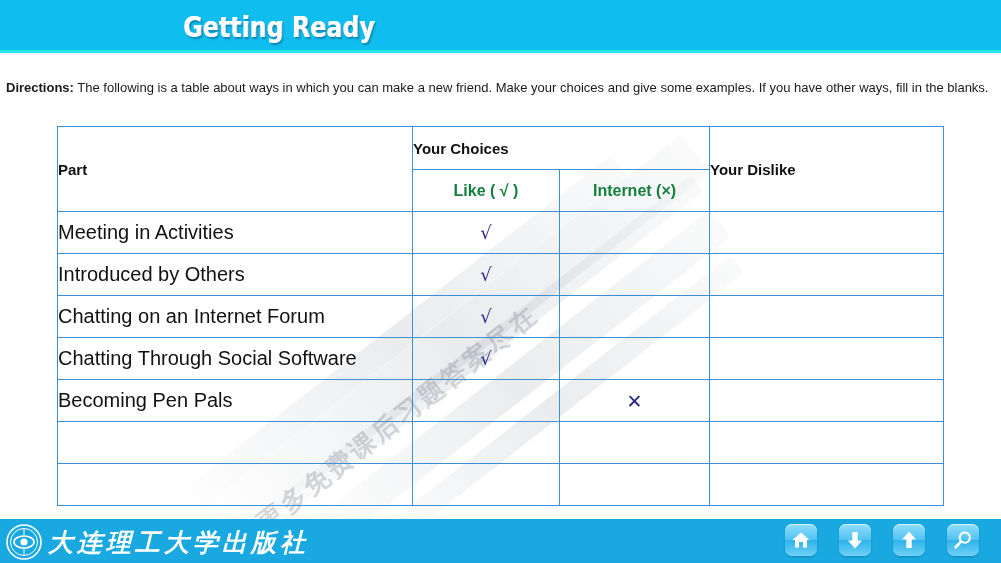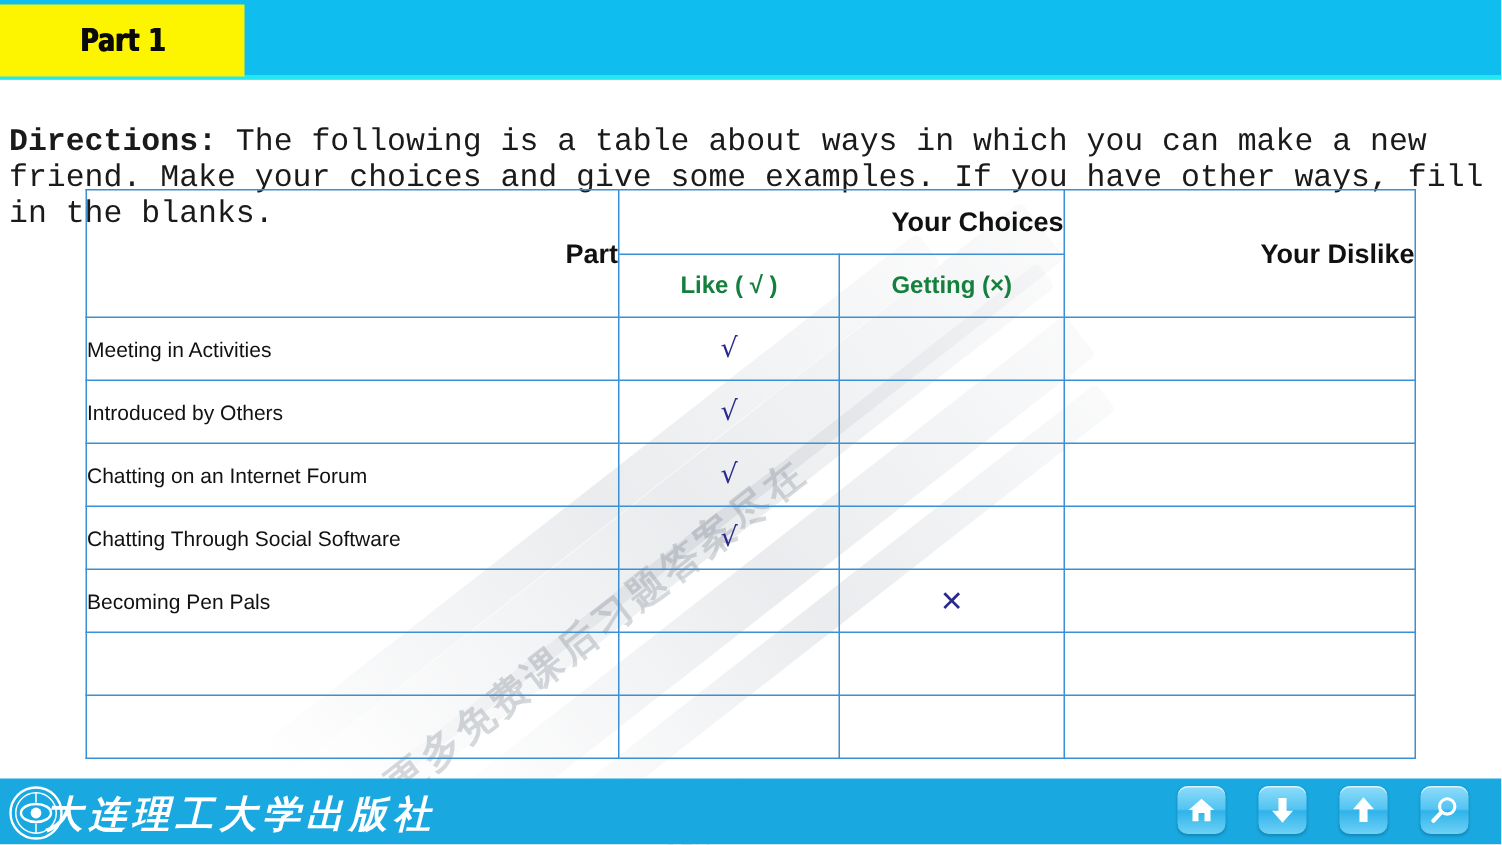--- a/index.html
+++ b/index.html
@@ -99,22 +99,22 @@
     text-shadow: 2px 2px 2px rgba(0,70,110,0.45), 1px 0 0 #ffffff;
     white-space: nowrap;
   }
 
   
   #directions {
     position: absolute;
     left: 6px;
     top: 63px;
     width: 988px;
-    font-family: Liberation Mono, monospace;
-    font-size: 21px;
+    font-family: Liberation Sans, sans-serif;
+    font-size: 13px;
     line-height: 24px;
     color: #1a1a1a;
     z-index: 4;
   }
   #directions-label {
     font-weight: bold;
   }
 
   
   #choices-table {
@@ -132,43 +132,43 @@
     padding: 0;
     background: transparent;
   }
   .col-ways   { width: 355px; }
   .col-like   { width: 147px; }
   .col-dislike{ width: 150px; }
   .col-reasons{ width: 234px; }
 
   .hdr-cell {
     height: 42px;
-    text-align: right;
+    text-align: left;
     vertical-align: middle;
     font-family: "Liberation Sans", sans-serif;
     font-weight: bold;
-    font-size: 18px;
+    font-size: 15px;
     color: #111111;
   }
   .sub-hdr-cell {
     height: 41px;
     text-align: center;
     vertical-align: middle;
     font-family: "Liberation Sans", sans-serif;
     font-weight: bold;
     font-size: 16px;
     color: #15803d;
   }
   .body-row td { height: 41px; }
   .cell-way {
     text-align: left;
     vertical-align: middle;
     padding-left: 9px;
     font-family: "Liberation Sans", sans-serif;
-    font-size: 14px;
+    font-size: 20px;
     color: #111111;
   }
   .cell-mark {
     text-align: center;
     vertical-align: middle;
     font-family: "DejaVu Sans", sans-serif;
     font-size: 17px;
     color: #2a2a8c;
   }
   .cell-mark.tick  { font-size: 18px; }
@@ -184,21 +184,21 @@
     background: #19a8e0;
     z-index: 5;
   }
   #publisher-logo {
     position: absolute;
     left: 6px; top: 5px;
     width: 36px; height: 36px;
   }
   #publisher-name {
     position: absolute;
-    left: 30px;
+    left: 48px;
     top: 7px;
     height: 33px;
     display: flex;
     align-items: center;
     font-family: "DejaVu Sans", sans-serif;
     font-weight: bold;
     font-size: 25px;
     color: #ffffff;
     letter-spacing: 4px;
     font-style: italic;
@@ -231,43 +231,43 @@
   <div class="wm-band" style="left:170px; top:500px; width:560px; height:26px;"></div>
   <div class="wm-band" style="left:200px; top:510px; width:610px; height:48px;"></div>
   <div class="wm-band" style="left:250px; top:520px; width:560px; height:20px;"></div>
   <div class="wm-band" style="left:300px; top:530px; width:520px; height:34px;"></div>
   <div class="wm-band" style="left:360px; top:545px; width:470px; height:22px;"></div>
   <div class="wm-text" style="left:250px; top:512px; font-size:26px;">更多免费课后习题答案尽在</div>
   <div class="wm-text" style="left:430px; top:562px; font-size:24px;">小程序</div>
 </div>
 
 <div id="header-bar">
-  <div id="part-badge">
-    <span id="part-badge-label">Part 1</span>
+  <div id="header-title">
+    <span id="header-title-label">Getting Ready</span>
   </div>
 </div>
 
 <p id="directions"><span id="directions-label">Directions:</span><span id="directions-text"> The following is a table about ways in which you can make a new friend. Make your choices and give some examples. If you have other ways, fill in the blanks.</span></p>
 
 <table id="choices-table">
   <colgroup>
     <col class="col-ways">
       <col class="col-like">
       <col class="col-dislike">
       <col class="col-reasons">
   </colgroup>
   <thead>
     <tr>
       <th class="hdr-cell" rowspan="2">Part</th>
       <th class="hdr-cell" colspan="2">Your Choices</th>
       <th class="hdr-cell" rowspan="2">Your Dislike</th>
     </tr>
     <tr>
       <th class="sub-hdr-cell">Like ( √ )</th>
-      <th class="sub-hdr-cell">Getting (×)</th>
+      <th class="sub-hdr-cell">Internet (×)</th>
     </tr>
   </thead>
   <tbody>
     <tr class="body-row">
       <td class="cell-way">Meeting in Activities</td>
       <td class="cell-mark tick">√</td>
       <td class="cell-mark cross"></td>
       <td class="cell-blank"></td>
     </tr>
     <tr class="body-row">

